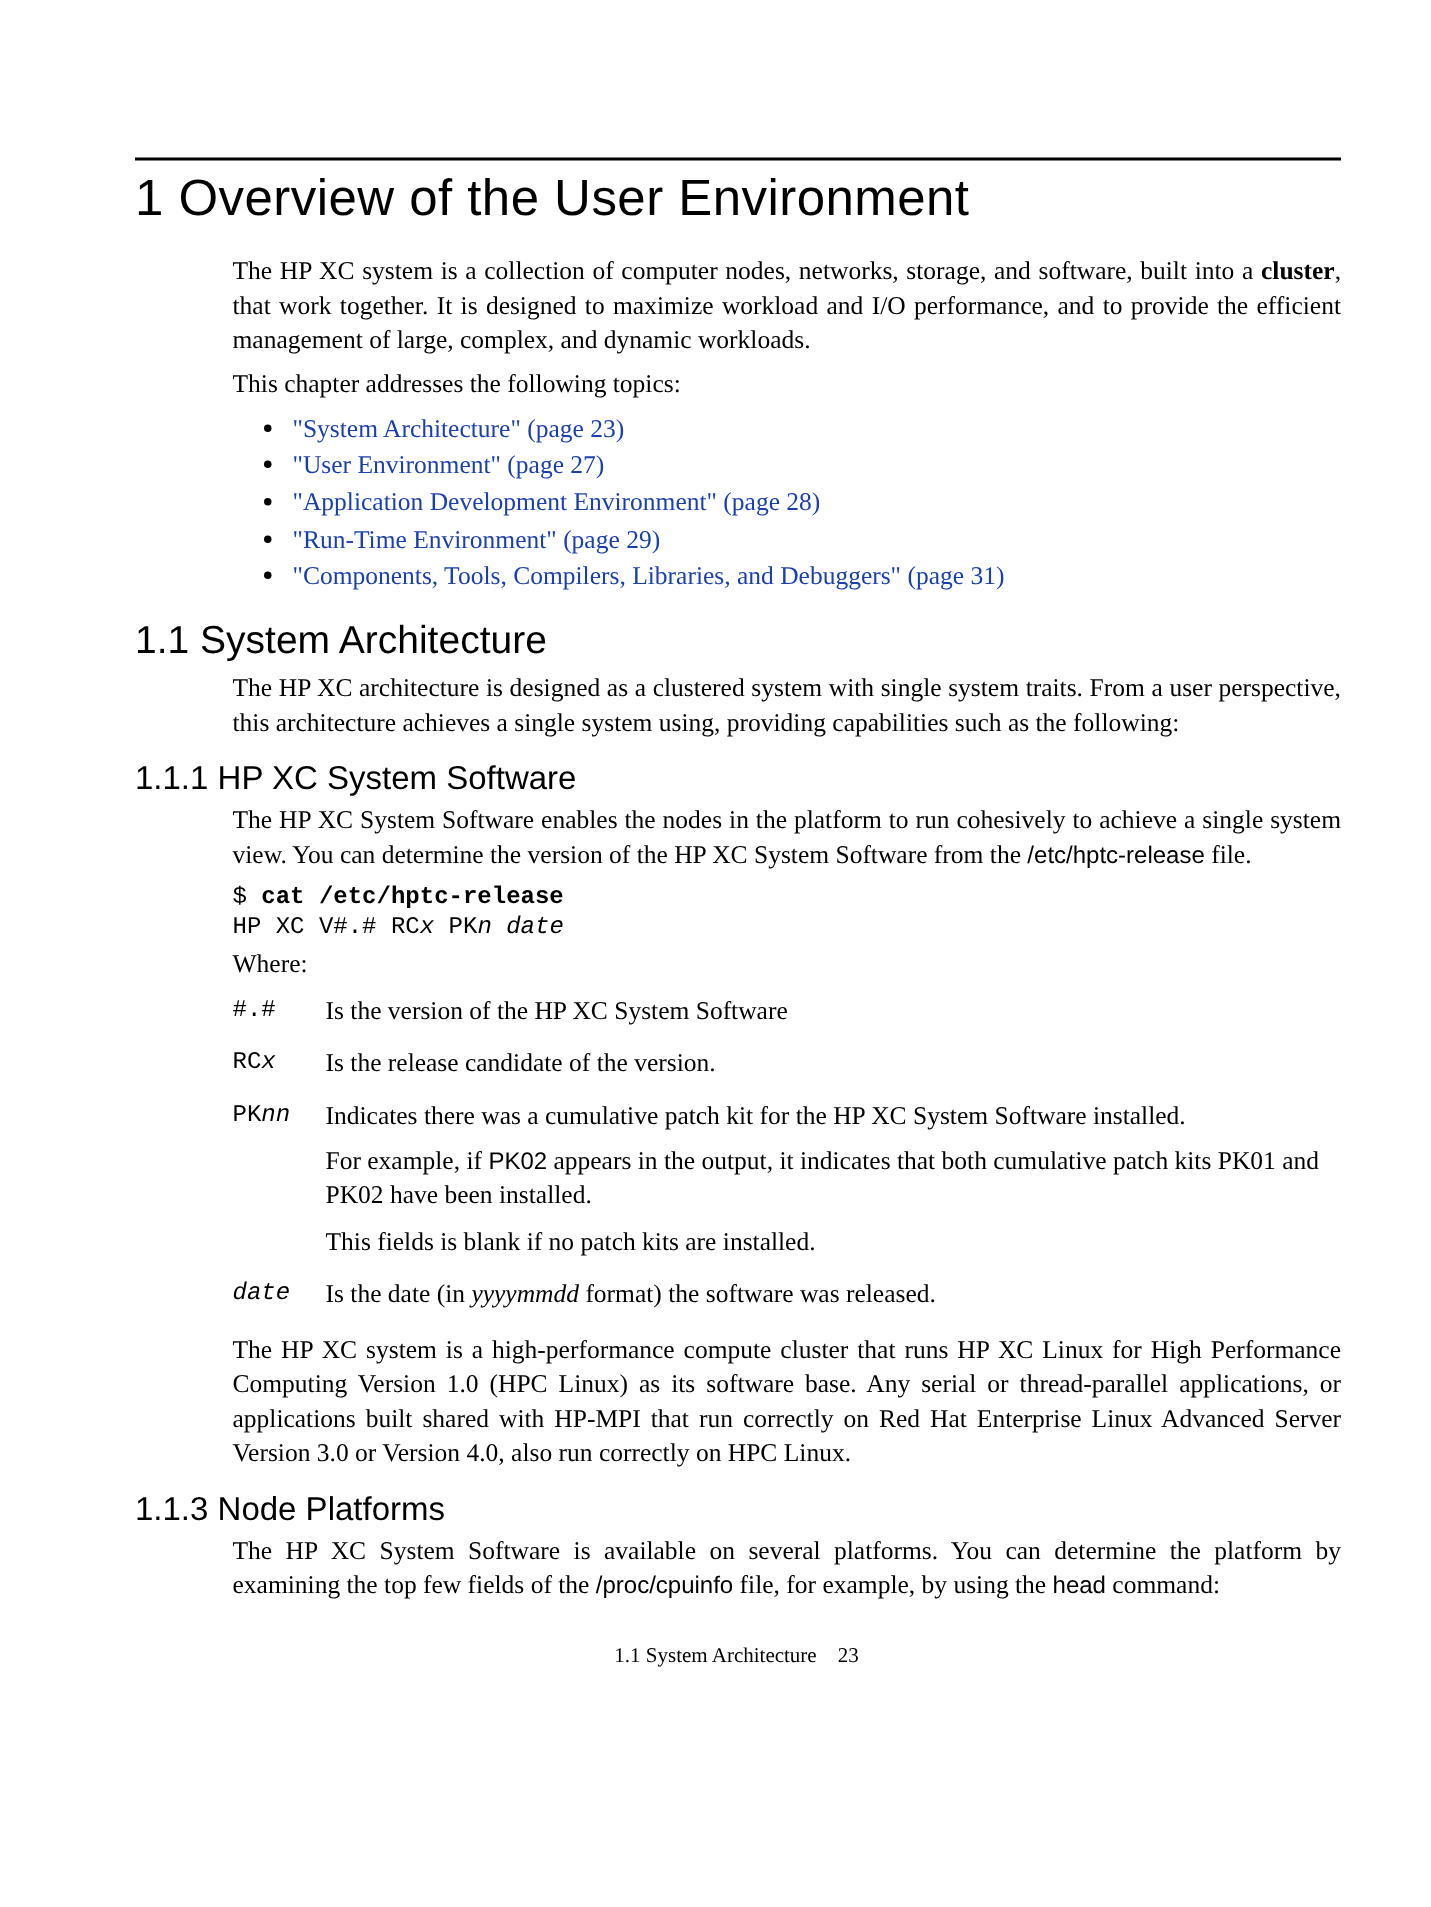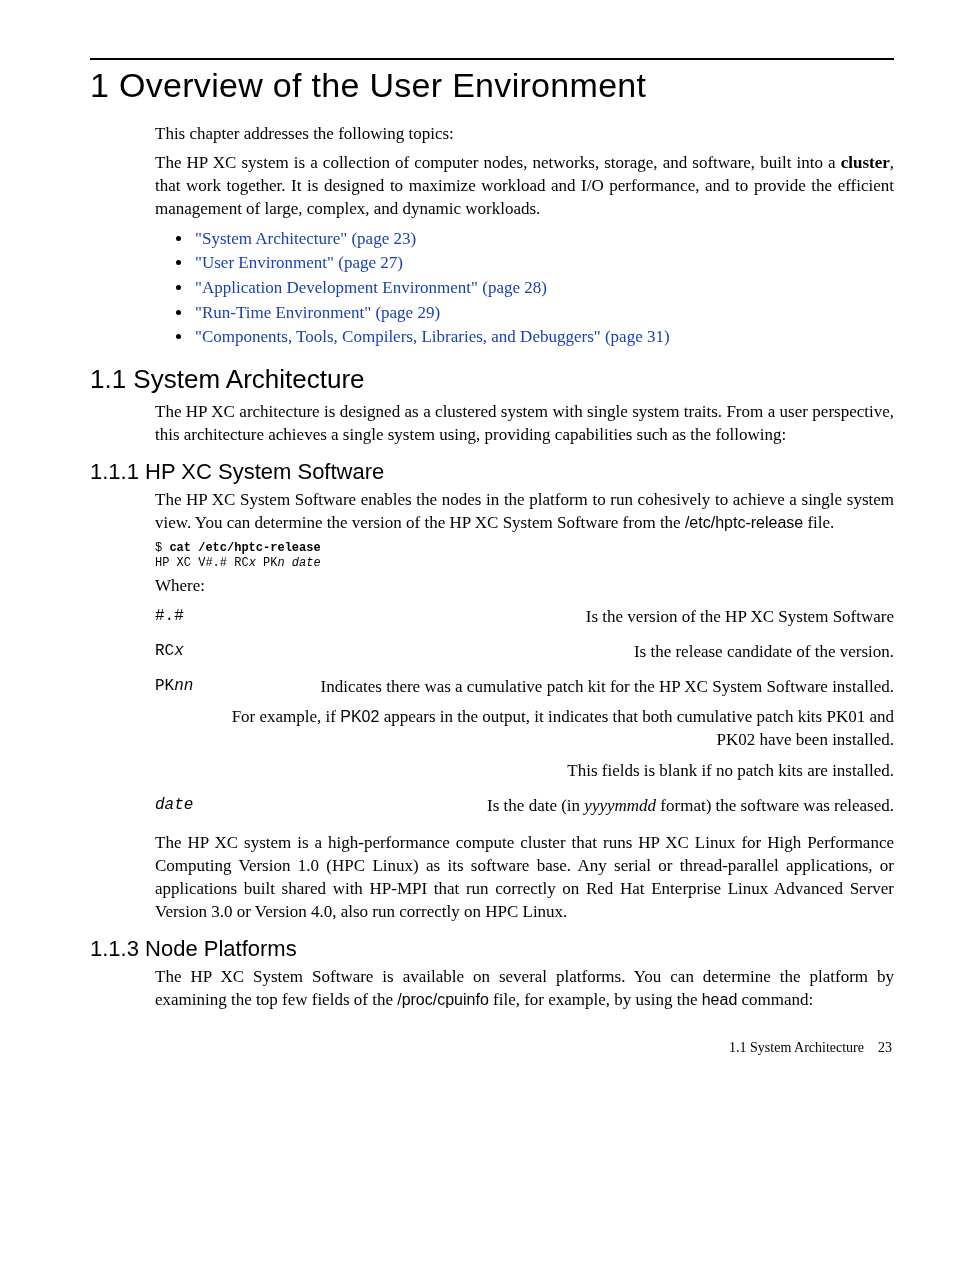--- a/index.html
+++ b/index.html
@@ -6,20 +6,21 @@
     margin: 0;
     padding: 0;
     background: #fff;
     font-family: "Palatino Linotype", "Book Antiqua", Palatino, serif;
     color: #000;
     width: 954px;
   }
   .page {
     padding: 58px 60px 40px 90px;
     position: relative;
+    margin-top: 47px;
   }
   .rule {
     border-top: 2.5px solid #000;
     margin-bottom: 6px;
   }
   h1.chapter-title {
     font-family: "Futura", "Century Gothic", "Trebuchet MS", Arial, sans-serif;
     font-weight: 300;
     font-size: 34px;
     margin: 2px 0 18px 0;
@@ -61,21 +62,21 @@
     font-weight: 300;
     font-size: 22px;
     margin: 12px 0 4px 0;
   }
   .mono {
     font-family: Liberation Sans, sans-serif;
     font-size: 16px;
   }
   pre.code {
     font-family: "Courier New", Courier, monospace;
-    font-size: 12px;
+    font-size: 16px;
     margin: 6px 0 2px 0;
     white-space: pre;
     line-height: 1.25;
   }
   .italic { font-style: italic; }
   table.def {
     border-collapse: collapse;
     width: 100%;
     margin-top: 4px;
   }
@@ -85,39 +86,39 @@
     line-height: 1.35;
     padding: 2px 0;
   }
   table.def td.term {
     width: 62px;
     font-family: "Courier New", Courier, monospace;
     font-size: 16px;
   }
   table.def td.desc p {
     margin: 0 0 8px 0;
-    text-align: right;
+    text-align: left;
   }
   .footer {
-    text-align: right;
+    text-align: center;
     font-size: 14px;
     margin-top: 28px;
     padding-right: 2px;
   }
 </style>
 </head>
 <body>
 
 <div class="page">
   <div class="rule"></div>
   <h1 class="chapter-title">1 Overview of the User Environment</h1>
 
   <div class="body-block">
+    <p><span>The HP XC system is a collection of computer nodes, networks, storage, and software, built into a </span><span class="bold">cluster</span><span>, that work together. It is designed to maximize workload and I/O performance, and to provide the efficient management of large, complex, and dynamic workloads.</span></p>
     <p>This chapter addresses the following topics:</p>
-    <p><span>The HP XC system is a collection of computer nodes, networks, storage, and software, built into a </span><span class="bold">cluster</span><span>, that work together. It is designed to maximize workload and I/O performance, and to provide the efficient management of large, complex, and dynamic workloads.</span></p>
     <ul class="bullets">
       <li><a class="link">"System Architecture" (page 23)</a></li>
       <li><a class="link">"User Environment" (page 27)</a></li>
       <li><a class="link">"Application Development Environment" (page 28)</a></li>
       <li><a class="link">"Run-Time Environment" (page 29)</a></li>
       <li><a class="link">"Components, Tools, Compilers, Libraries, and Debuggers" (page 31)</a></li>
     </ul>
   </div>
 
   <h2 class="section-title">1.1 System Architecture</h2>

